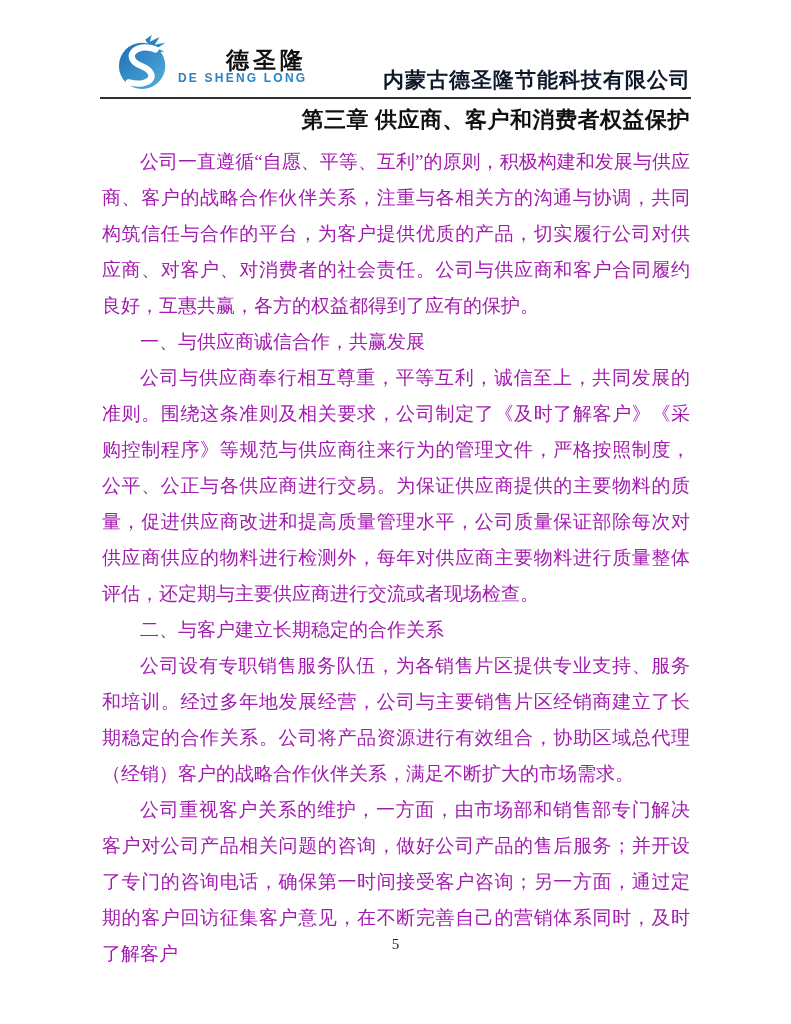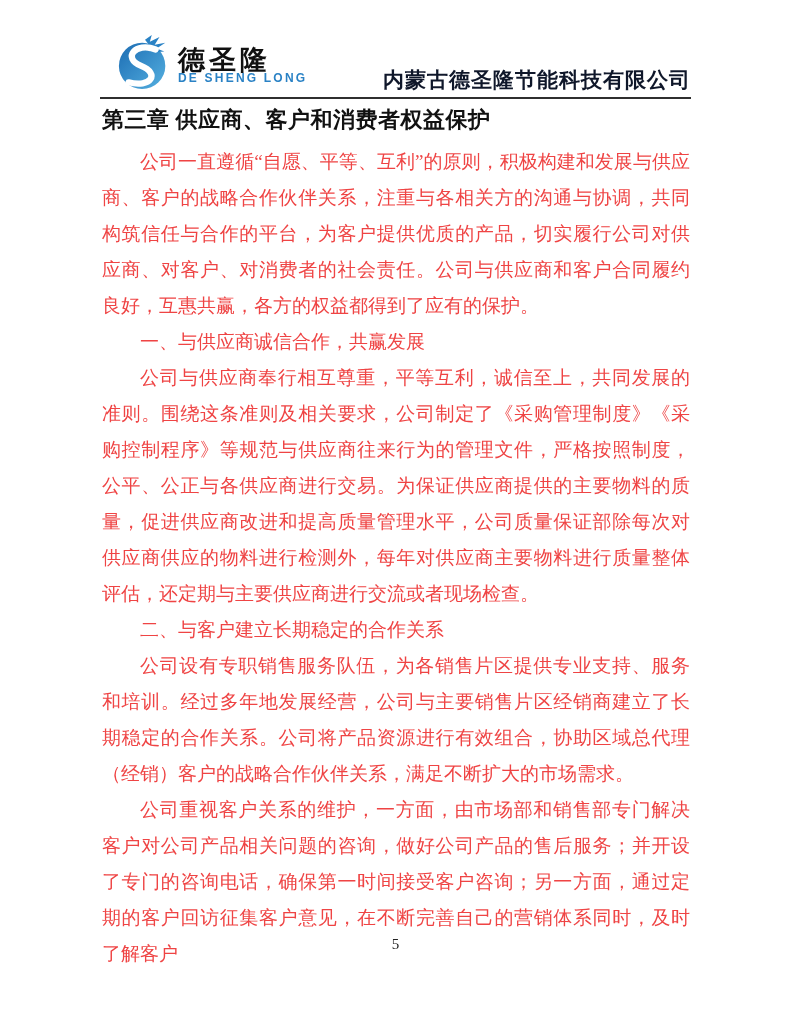--- a/index.html
+++ b/index.html
@@ -36,26 +36,27 @@
     width: 58px;
     height: 58px;
     flex: 0 0 auto;
   }
   .logo-text {
     margin-left: 4px;
     margin-top: 6px;
   }
   .logo-cn {
     font-family: "Liberation Sans", "DejaVu Sans", sans-serif;
-    font-size: 27px;
+    font-size: 23px;
     font-weight: 700;
     color: #101010;
     letter-spacing: 4px;
     line-height: 24px;
     white-space: nowrap;
+    margin-left: 48px;
   }
   .logo-en {
     font-family: "Liberation Sans", "DejaVu Sans", sans-serif;
     font-size: 12px;
     font-weight: 700;
     color: #2a82c5;
     letter-spacing: 2.2px;
     line-height: 12px;
     white-space: nowrap;
   }
@@ -73,32 +74,32 @@
   .content {
     position: absolute;
     left: 102px;
     top: 101px;
     width: 588px;
   }
   .doc-title {
     margin: 0 0 5px 0;
     font-size: 22px;
     font-weight: 700;
-    text-align: left;
+    text-align: right;
     line-height: 38px;
     letter-spacing: 0.5px;
     color: #111111;
   }
   .para {
     margin: 0;
     font-size: 19px;
     line-height: 36px;
     text-align: justify;
     text-indent: 2em;
-    color: #ef4444;
+    color: #a21caf;
   }
   
   .page-number {
     position: absolute;
     left: 0;
     top: 936px;
     width: 100%;
     text-align: center;
     font-size: 15px;
     color: #222222;
@@ -128,21 +129,21 @@
         <div class="logo-en">DE SHENG LONG</div>
       </div>
     </div>
     <div class="company-name">内蒙古德圣隆节能科技有限公司</div>
   </div>
 
   <div class="content">
     <h1 class="doc-title">第三章 供应商、客户和消费者权益保护</h1>
     <p class="para">公司一直遵循“自愿、平等、互利”的原则，积极构建和发展与供应商、客户的战略合作伙伴关系，注重与各相关方的沟通与协调，共同构筑信任与合作的平台，为客户提供优质的产品，切实履行公司对供应商、对客户、对消费者的社会责任。公司与供应商和客户合同履约良好，互惠共赢，各方的权益都得到了应有的保护。</p>
     <p class="para">一、与供应商诚信合作，共赢发展</p>
-    <p class="para">公司与供应商奉行相互尊重，平等互利，诚信至上，共同发展的准则。围绕这条准则及相关要求，公司制定了《采购管理制度》《采购控制程序》等规范与供应商往来行为的管理文件，严格按照制度，公平、公正与各供应商进行交易。为保证供应商提供的主要物料的质量，促进供应商改进和提高质量管理水平，公司质量保证部除每次对供应商供应的物料进行检测外，每年对供应商主要物料进行质量整体评估，还定期与主要供应商进行交流或者现场检查。</p>
+    <p class="para">公司与供应商奉行相互尊重，平等互利，诚信至上，共同发展的准则。围绕这条准则及相关要求，公司制定了《及时了解客户》《采购控制程序》等规范与供应商往来行为的管理文件，严格按照制度，公平、公正与各供应商进行交易。为保证供应商提供的主要物料的质量，促进供应商改进和提高质量管理水平，公司质量保证部除每次对供应商供应的物料进行检测外，每年对供应商主要物料进行质量整体评估，还定期与主要供应商进行交流或者现场检查。</p>
     <p class="para">二、与客户建立长期稳定的合作关系</p>
     <p class="para">公司设有专职销售服务队伍，为各销售片区提供专业支持、服务和培训。经过多年地发展经营，公司与主要销售片区经销商建立了长期稳定的合作关系。公司将产品资源进行有效组合，协助区域总代理（经销）客户的战略合作伙伴关系，满足不断扩大的市场需求。</p>
     <p class="para">公司重视客户关系的维护，一方面，由市场部和销售部专门解决客户对公司产品相关问题的咨询，做好公司产品的售后服务；并开设了专门的咨询电话，确保第一时间接受客户咨询；另一方面，通过定期的客户回访征集客户意见，在不断完善自己的营销体系同时，及时了解客户</p>
   </div>
 
   <div class="page-number">5</div>
 
 </div>
 
 </body></html>

